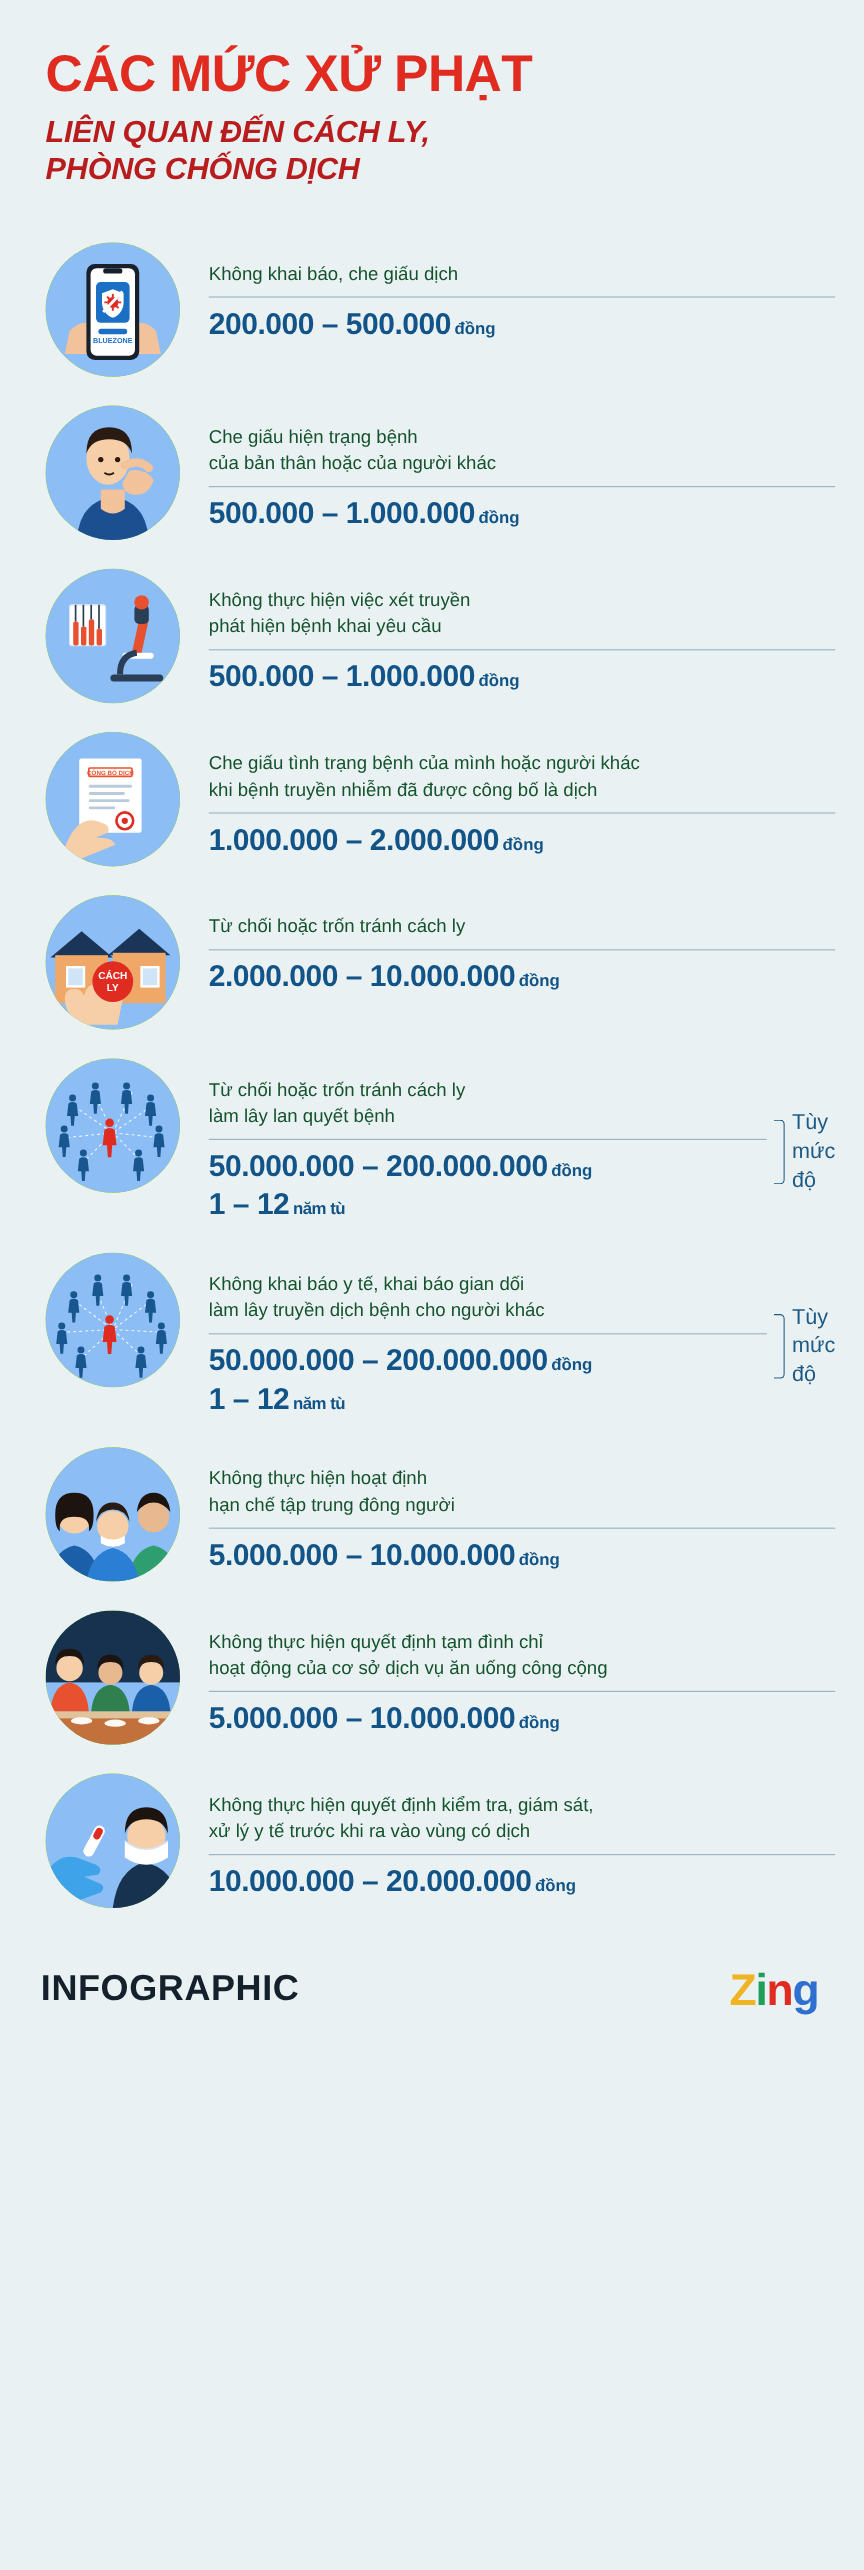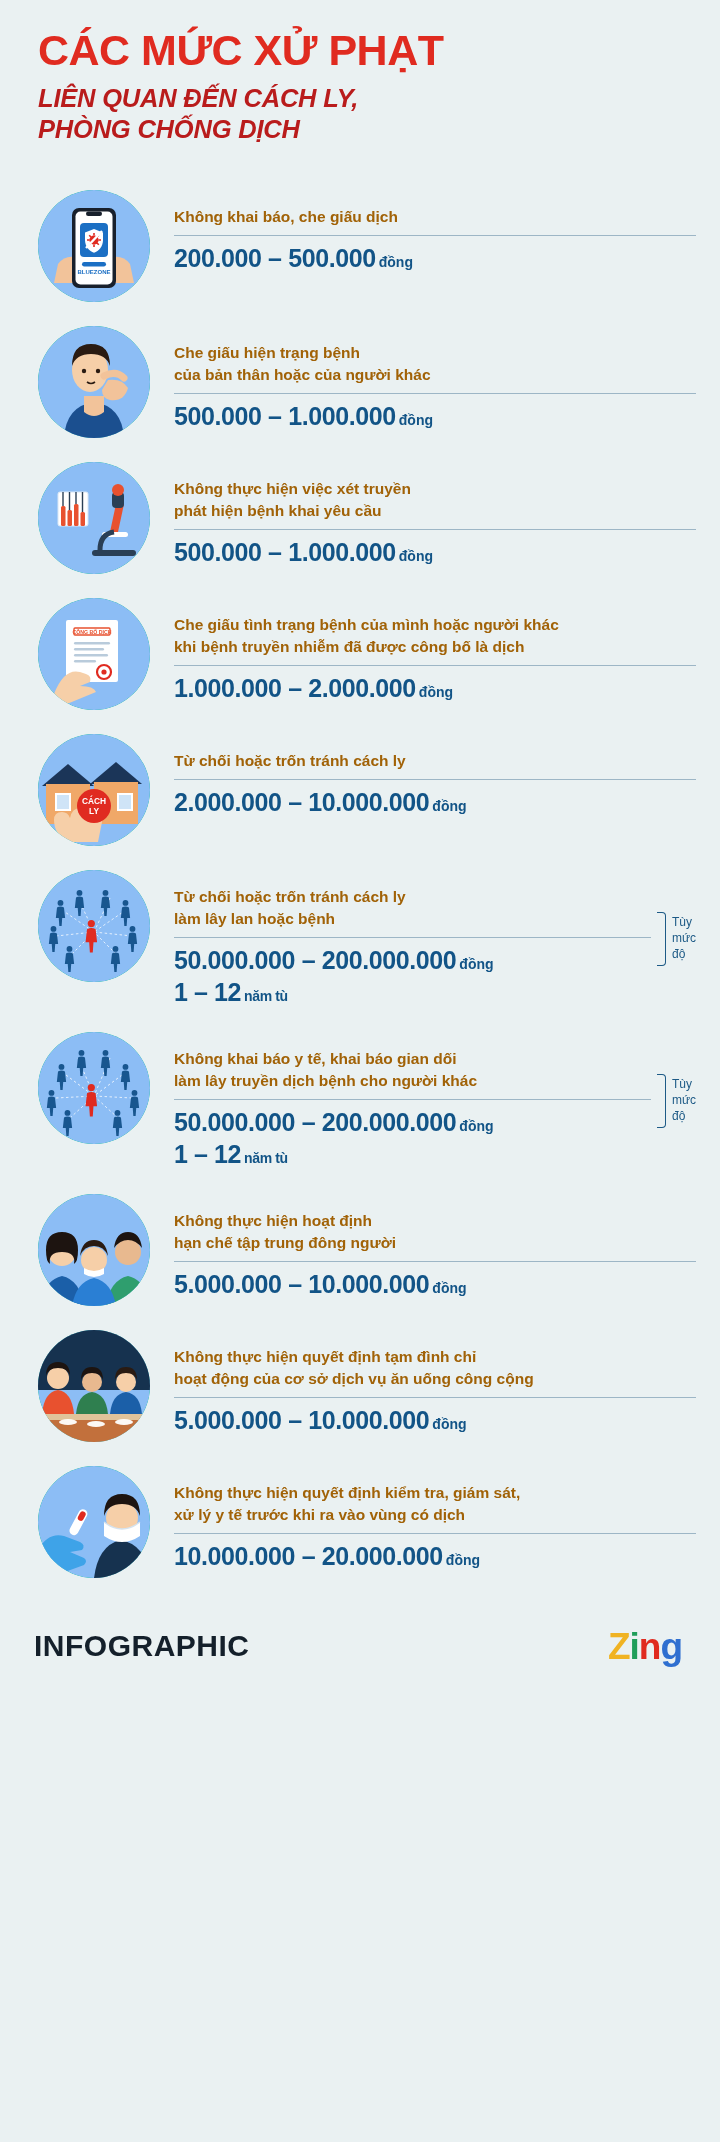--- a/index.html
+++ b/index.html
@@ -21,21 +21,21 @@
     width: 720px;
     min-height: 2142px;
     background: #eaf1f2;
     padding: 0;
     position: relative;
     overflow: hidden;
   }
 
   
   .header {
-    padding: 28px 0 0 38px;
+    padding: 40px 0 0 38px;
   }
   .title-main {
     font-size: 43px;
     font-weight: bold;
     letter-spacing: -0.5px;
     color: #e02b20;
     line-height: 1.06;
     white-space: nowrap;
   }
   .title-sub {
@@ -61,41 +61,41 @@
     padding: 0 24px 0 38px;
     margin-bottom: 24px;
     min-height: 112px;
   }
 
   .icon-wrap {
     width: 112px;
     height: 112px;
     flex: 0 0 112px;
     border-radius: 50%;
-    background: #14b8a6;
+    background: #84cc16;
     position: relative;
     overflow: hidden;
   }
 
   .content {
     flex: 1;
     padding-left: 24px;
     padding-top: 16px;
     position: relative;
     display: flex;
     align-items: flex-start;
   }
 
   .content-inner { flex: 1; min-width: 0; }
 
   .desc {
     font-size: 15.5px;
     line-height: 1.42;
-    color: #a16207;
-    font-weight: bold;
+    color: #14532d;
+    font-weight: normal;
   }
 
   .rule {
     height: 1px;
     background: #9db6c6;
     margin: 7px 0 6px 0;
     width: 100%;
   }
 
   .amount {
@@ -132,21 +132,21 @@
   }
   .bracket {
     width: 9px;
     height: 54px;
     border-top: 1.6px solid #1d5a86;
     border-right: 1.6px solid #1d5a86;
     border-bottom: 1.6px solid #1d5a86;
     border-radius: 0 4px 4px 0;
   }
   .severity-text {
-    font-size: 12px;
+    font-size: 18px;
     line-height: 1.33;
     color: #1d5a86;
     padding-left: 6px;
     white-space: pre-line;
   }
 
   
   .footer {
     margin-top: 26px;
     padding: 0 38px 40px 34px;
@@ -398,21 +398,21 @@
           <g fill="#e02b20" transform="translate(49,50) scale(0.72)">
             <circle cx="6" cy="5" r="5"></circle>
               <path d="M0 13 q6 -4 12 0 l2 18 h-5 l-1 14 h-4 l-1 -14 h-5 z"></path>
           </g>
         </svg>
       </div>
       <div class="content">
         <div class="content-inner">
           <div class="desc">
             <div>Từ chối hoặc trốn tránh cách ly</div>
-            <div>làm lây lan hoặc bệnh</div>
+            <div>làm lây lan quyết bệnh</div>
           </div>
           <div class="rule"></div>
           <div class="amount"><span>50.000.000 – 200.000.000</span><span class="unit">đồng</span></div>
           <div class="amount-second"><span>1 – 12</span><span class="unit">năm tù</span></div>
         </div>
         <div class="severity">
           <div class="bracket"></div>
           <div class="severity-text">Tùy
 mức
 độ</div>

